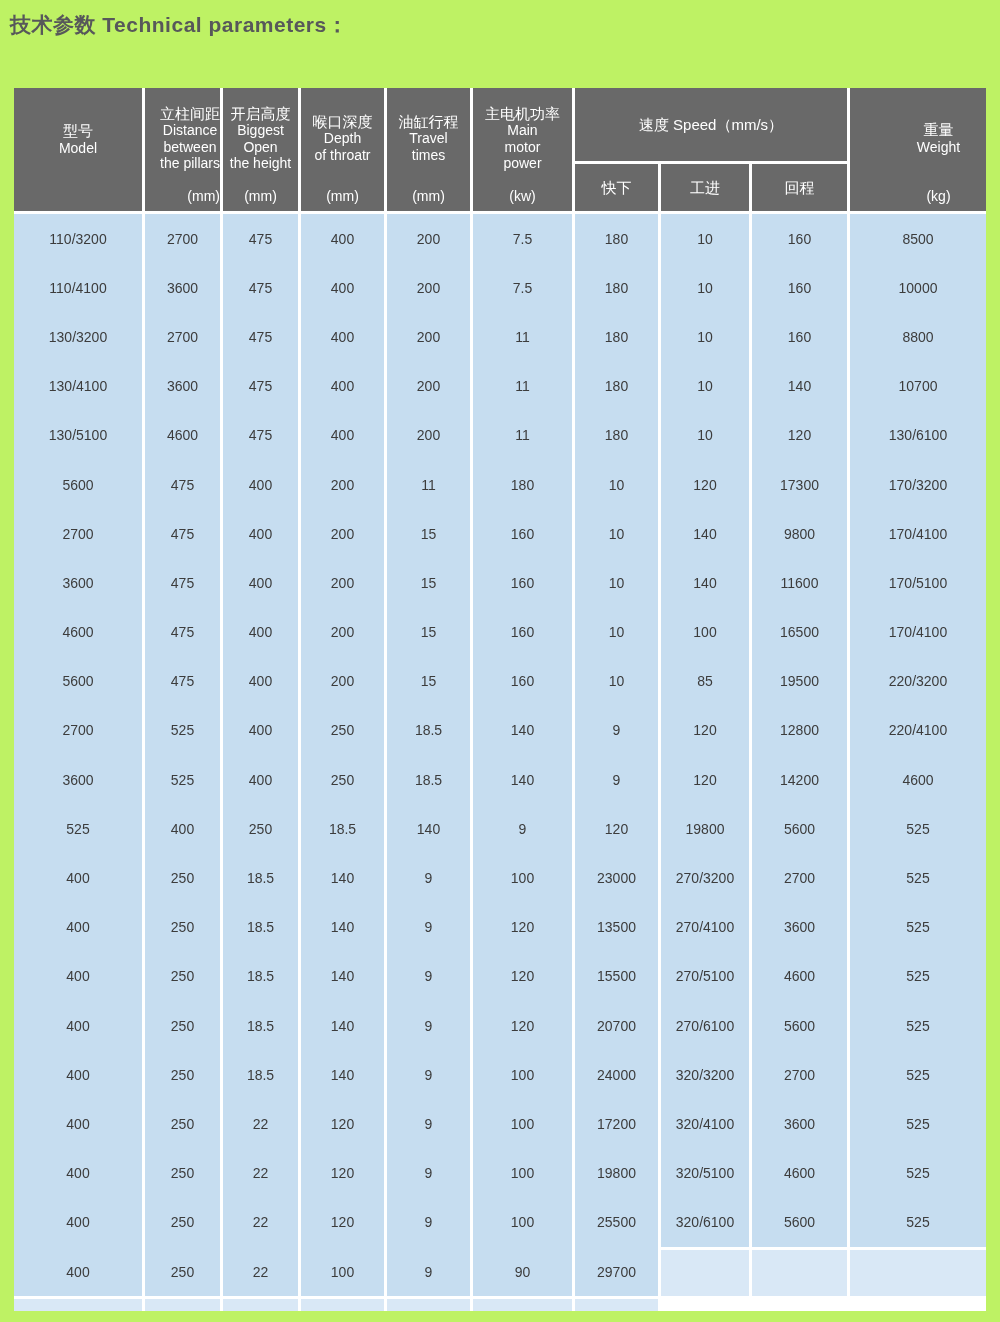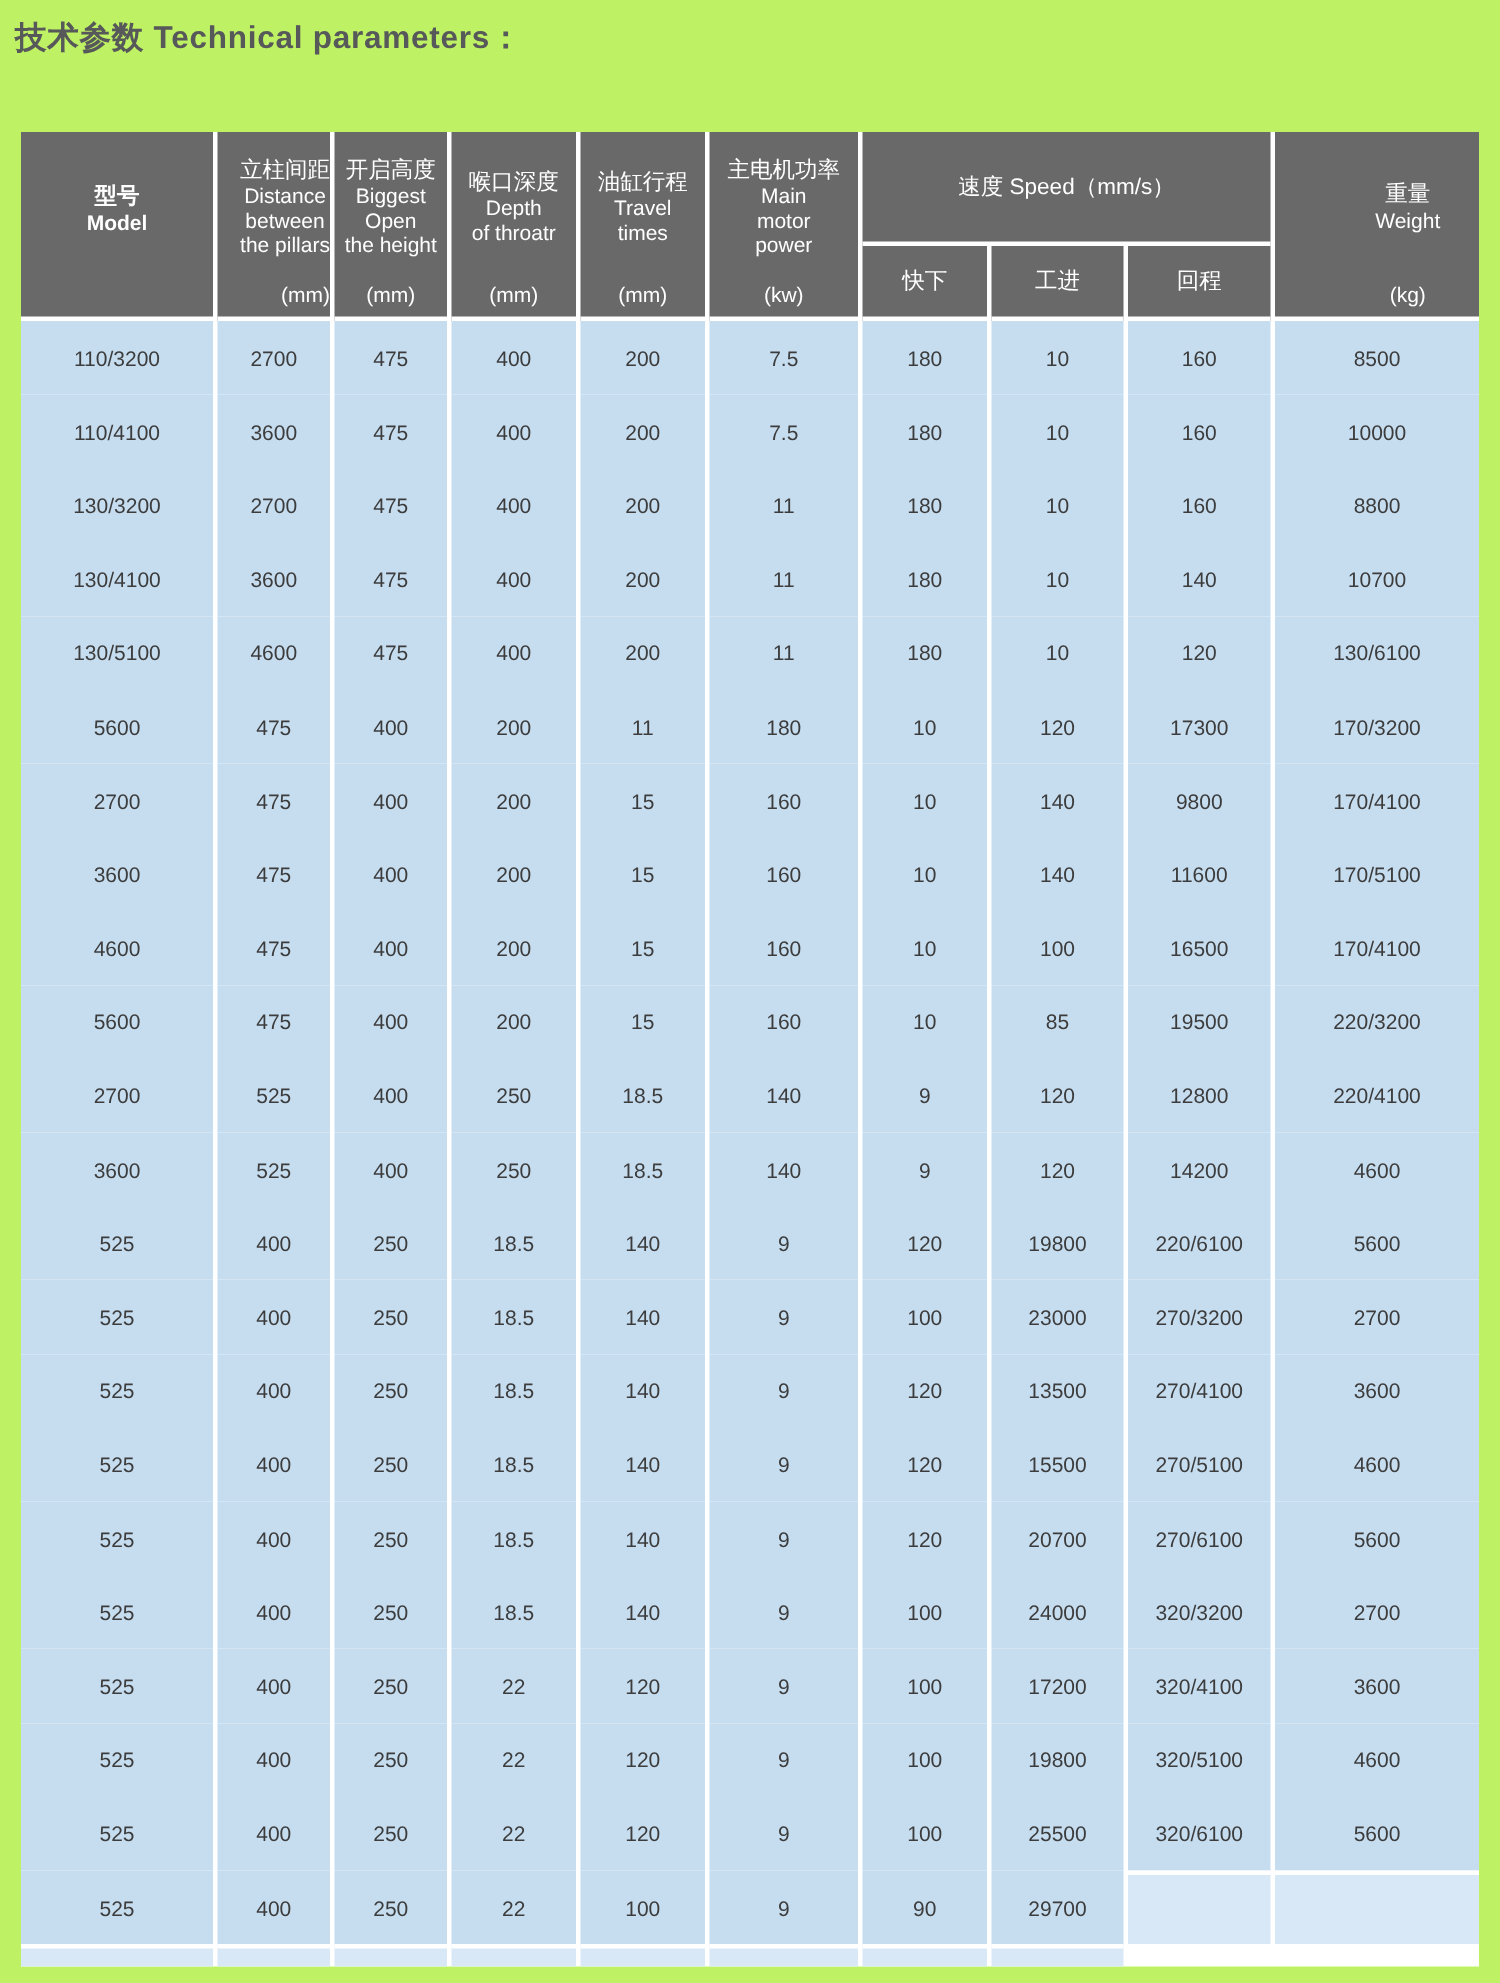--- a/index.html
+++ b/index.html
@@ -49,21 +49,21 @@
     flex: 1;
     display: flex;
     flex-direction: column;
     justify-content: center;
     line-height: 1.16;
   }
   .hc .cn { font-size: 15px; }
   .hc .en { font-size: 14px; white-space: pre-line; }
   .hc .unit { font-size: 14px; padding-bottom: 7px; min-height: 21px; }
   .hspan { grid-row: 1 / 3; }
-  .c1 { grid-column: 1; font-weight: bold; } .c2 { grid-column: 2; align-items: flex-end; } .c3 { grid-column: 3; }
+  .c1 { grid-column: 1; } .c2 { grid-column: 2; align-items: flex-end; } .c3 { grid-column: 3; }
   .c4 { grid-column: 4; } .c5 { grid-column: 5; } .c6 { grid-column: 6; }
   .c7 { grid-column: 7; text-align: right; } .c8 { grid-column: 8; } .c9 { grid-column: 9; }
   .c10 { grid-column: 10; padding-left: 41px; }
   .speed-top {
     grid-column: 7 / 10;
     grid-row: 1;
     justify-content: flex-end;
     font-size: 15px;
   }
   .speed-top .hmain { flex: 1; }
@@ -306,21 +306,20 @@
       <div class="bc">14200</div>
       <div class="bc">4600</div>
       <div class="bc">525</div>
       <div class="bc">400</div>
       <div class="bc">250</div>
       <div class="bc">18.5</div>
       <div class="bc">140</div>
       <div class="bc">9</div>
       <div class="bc">120</div>
       <div class="bc">19800</div>
-      <div class="bc">220/6100</div>
       <div class="bc">5600</div>
       <div class="bc">525</div>
       <div class="bc">400</div>
       <div class="bc">250</div>
       <div class="bc">18.5</div>
       <div class="bc">140</div>
       <div class="bc">9</div>
       <div class="bc">100</div>
       <div class="bc">23000</div>
       <div class="bc">270/3200</div>

